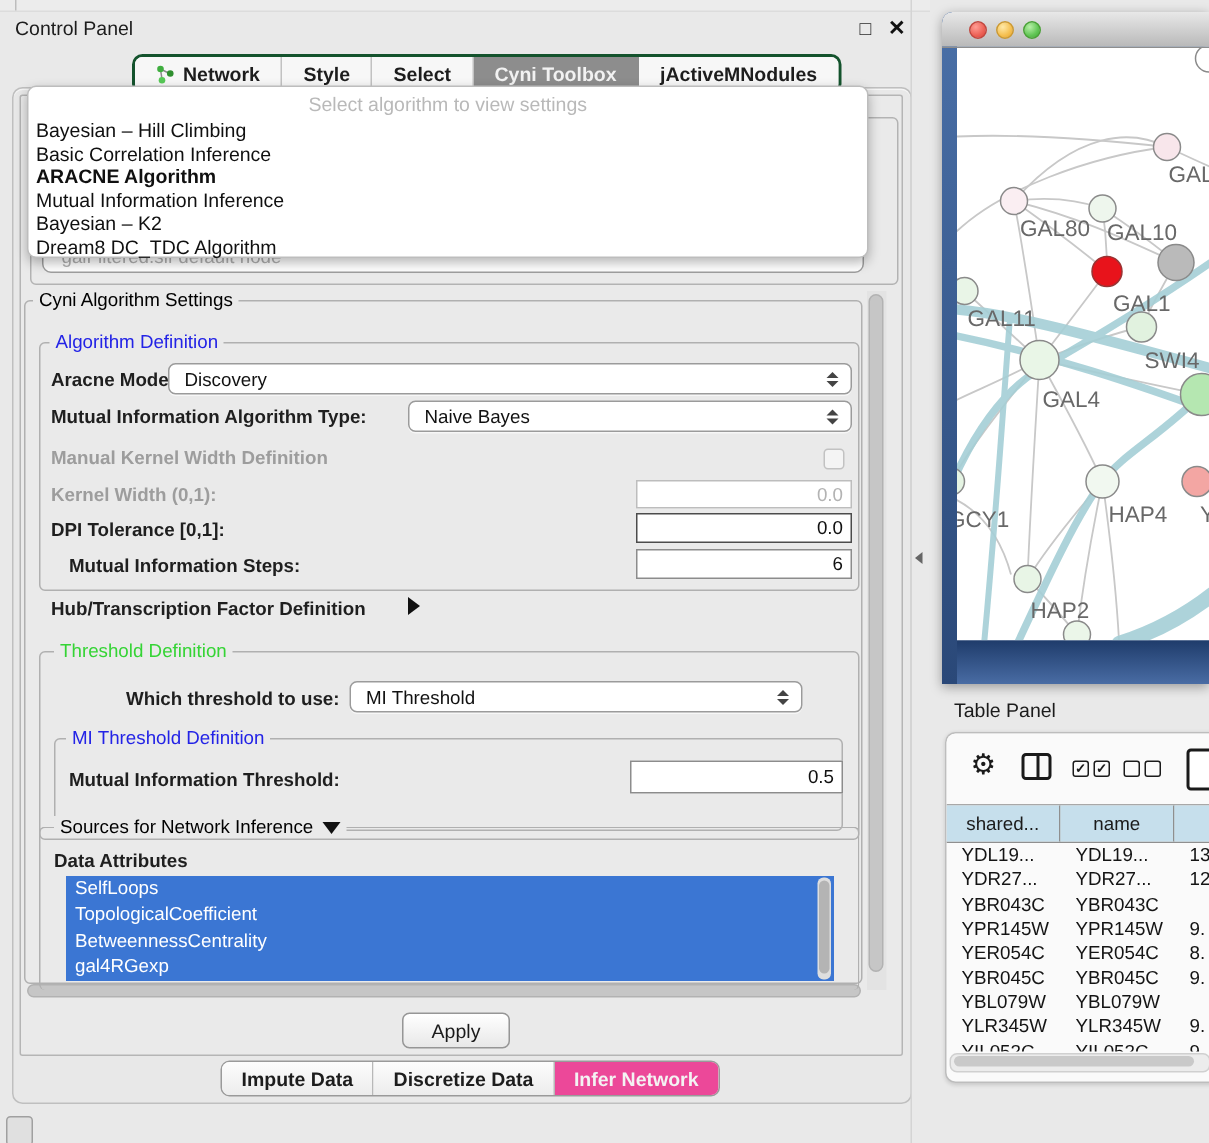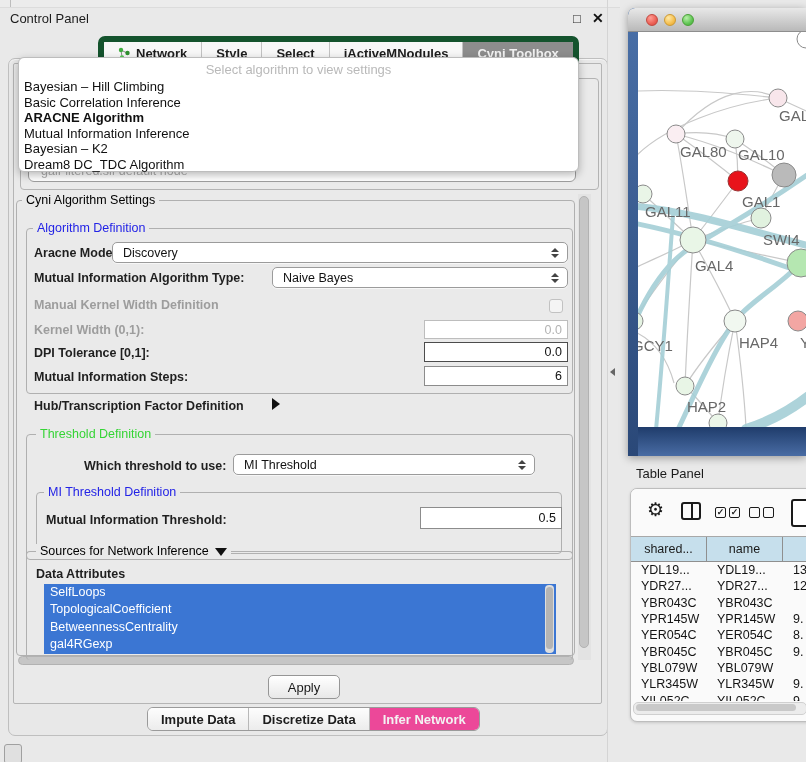--- a/index.html
+++ b/index.html
@@ -8,22 +8,22 @@
   #app{position:relative;width:806px;height:762px;}
   .abs{position:absolute;}
 
   
   .top-strip{left:0;top:0;width:620px;height:7px;background:#ececec;border-bottom:1px solid #dcdcdc;}
   .top-tick{left:10px;top:0;width:1px;height:7px;background:#bdbdbd;}
   .cp-title{left:10px;top:11px;font-size:13px;color:#1c1c1c;}
   .cp-float{left:573px;top:11px;font-size:13px;color:#2a2a2a;}
   .cp-close{left:592px;top:10px;font-size:14px;font-weight:bold;color:#111;}
 
-  .tabbar{left:98px;top:36px;height:23px;display:flex;align-items:stretch;
-          border:6px solid #14532d;border-radius:7px;background:#f7f7f7;overflow:hidden;z-index:5;}
+  .tabbar{left:88px;top:36px;height:23px;display:flex;align-items:stretch;
+          border:2px solid #14532d;border-radius:7px;background:#f7f7f7;overflow:hidden;z-index:5;}
   .tab{display:flex;align-items:center;justify-content:center;padding:0 14px;
        font-size:13px;font-weight:600;color:#1d1d1d;border-right:1px solid #c2c2c2;background:#f7f7f7;}
   .tab:last-child{border-right:none;}
   .tab.sel{background:#8d8d8d;color:#f2f2f2;border-right-color:#8d8d8d;}
   .net-ico{width:13px;height:13px;margin-right:5px;}
 
   .outer-panel{left:8px;top:58px;width:598px;height:676px;background:#e8e8e8;
                border:1px solid #bfbfbf;border-radius:7px;box-shadow:inset 0 1px 0 #f5f5f5;}
   .inner-panel{left:13px;top:63px;width:587px;height:639px;background:#eaeaea;
                border:1px solid #b5b5b5;border-radius:2px;}
@@ -148,25 +148,25 @@
           <circle cx="4" cy="10.5" r="2.2" fill="#57c957"></circle>
       </svg>
       <span>Network</span>
     </div>
     <div class="tab">
         <span>Style</span>
       </div>
     <div class="tab">
         <span>Select</span>
       </div>
+    <div class="tab sel">
+        <span>Cyni Toolbox</span>
+      </div>
     <div class="tab">
         <span>jActiveMNodules</span>
-      </div>
-    <div class="tab sel">
-        <span>Cyni Toolbox</span>
       </div>
   </div>
 
   <div class="abs hidden-group"></div>
   <div class="abs hidden-combo">galFiltered.sif default node</div>
 
   <div class="abs groupbox" style="left:16px;top:200px;width:557px;height:454px;"></div>
   <div class="gtitle g-black" style="left:22px;top:200px;">Cyni Algorithm Settings</div>
 
   <div class="abs vscroll-track" style="left:578px;top:194px;width:13px;height:466px;">
@@ -199,21 +199,21 @@
 
   <div class="abs flabel dis" style="left:34px;top:298px;">Manual Kernel Width Definition</div>
   <div class="abs chk" style="left:549px;top:299px;"></div>
 
   <div class="abs flabel dis" style="left:34px;top:323px;">Kernel Width (0,1):</div>
   <div class="abs tfield dis" style="left:424px;top:320px;width:144px;height:19px;line-height:18px;border:1px solid #bdbdbd;">0.0</div>
 
   <div class="abs flabel" style="left:34px;top:346px;">DPI Tolerance [0,1]:</div>
   <div class="abs tfield" style="left:424px;top:342px;width:144px;height:20px;line-height:19px;border:1px solid #4c4c4c;">0.0</div>
 
-  <div class="abs flabel" style="left:34px;top:370px;">Mutual Information Steps:</div>
+  <div class="abs flabel" style="left:46px;top:370px;">Mutual Information Steps:</div>
   <div class="abs tfield" style="left:424px;top:366px;width:144px;height:20px;line-height:19px;border:1px solid #8c8c8c;">6</div>
 
   <div class="abs flabel" style="left:34px;top:399px;">Hub/Transcription Factor Definition</div>
   <div class="abs tri-right" style="left:272px;top:398px;"></div>
 
   <div class="abs groupbox" style="left:26px;top:434px;width:545px;height:124px;"></div>
   <div class="gtitle g-green" style="left:36px;top:434px;">Threshold Definition</div>
 
   <div class="abs flabel" style="left:84px;top:459px;">Which threshold to use:</div>
   <div class="abs combo" style="left:233px;top:454px;width:302px;height:21px;">

